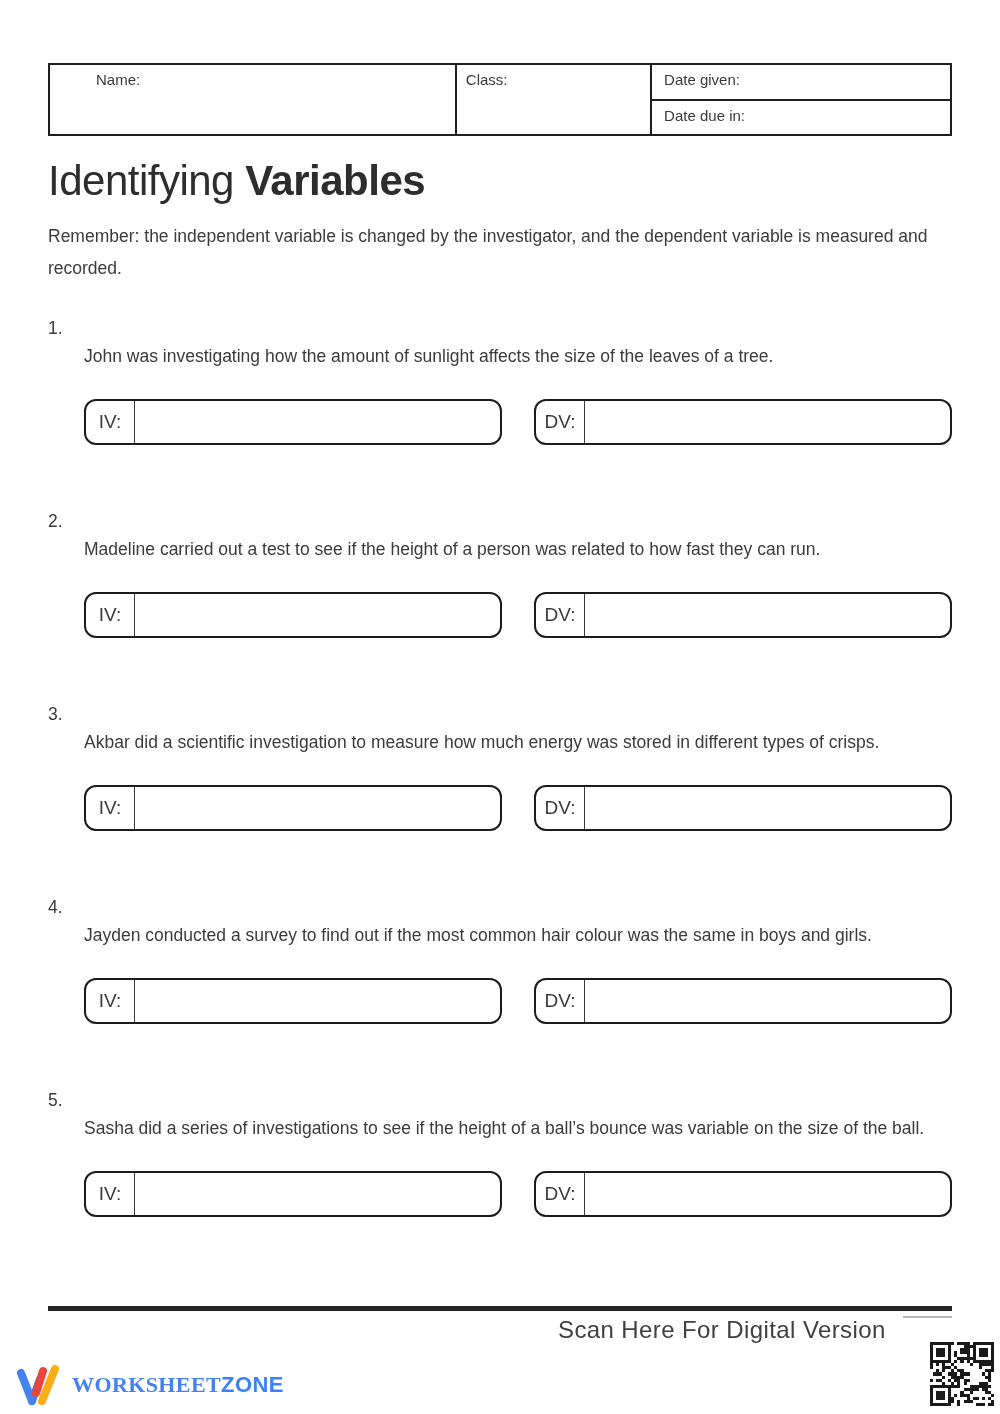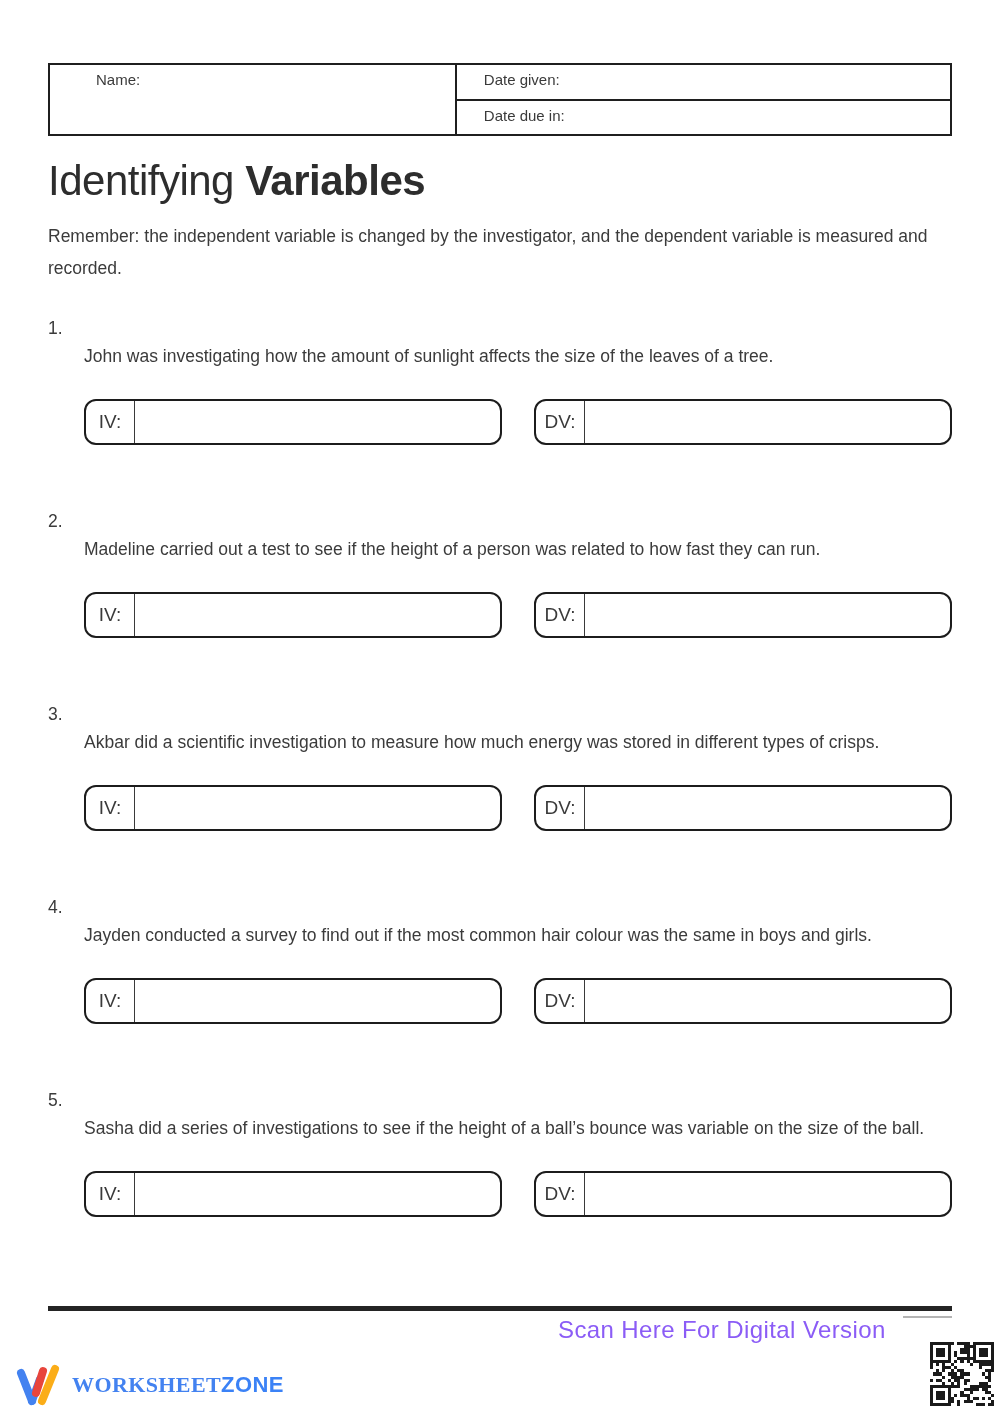--- a/index.html
+++ b/index.html
@@ -21,21 +21,21 @@
     display:flex;
     border:2px solid #1f1f1f;
     height:73px;
     font-size:15px;
     color:#3a3a3a;
   }
   .id-cell { padding:6px 9px; }
   .cell-name  { width:45.2%; border-right:2px solid #1f1f1f;padding-left:46px; }
   .cell-class { width:21.7%; border-right:2px solid #1f1f1f; }
   .cell-dates { flex:1; display:flex; flex-direction:column; }
-  .date-row   { flex:1; padding:6px 27px; }
+  .date-row   { flex:1; padding:6px 12px; }
   .date-row.first { border-bottom:2px solid #1f1f1f; }
 
   
   .page-title {
     margin-top:21px;
     font-size:42px;
     line-height:1.15;
     color:#2d2d2d;
     font-weight:400;
     letter-spacing:-0.5px;
@@ -86,21 +86,21 @@
   .brand {
     position:absolute; left:16px; top:1360px;
     display:flex; align-items:center; gap:8px;
   }
   .brand-text {
     font-size:22px; font-weight:700; letter-spacing:0.4px;
     display:flex; align-items:baseline;
   }
   .scan-text {
     position:absolute; left:558px; top:1316px;
-    font-size:24px; color:#8b5cf6; letter-spacing:0.4px;
+    font-size:24px; color:#404040; letter-spacing:0.4px;
   }
   .qr {
     position:absolute; left:928px; top:1340px;
     width:68px; height:68px;
     background:#ffffff;
     padding:2px;
     display:grid;
     grid-template-columns:repeat(21, 1fr);
     grid-template-rows:repeat(21, 1fr);
   }
@@ -108,20 +108,23 @@
 </style>
 </head>
 <body>
 
 <div class="page">
   <div class="content">
 
     <div class="id-table">
       <div class="id-cell cell-name">
         <span>Name:</span>
+      </div>
+      <div class="id-cell cell-class">
+        <span>Class:</span>
       </div>
       <div class="cell-dates">
         <div class="date-row first">
           <span>Date given:</span>
         </div>
         <div class="date-row">
           <span>Date due in:</span>
         </div>
       </div>
     </div>

